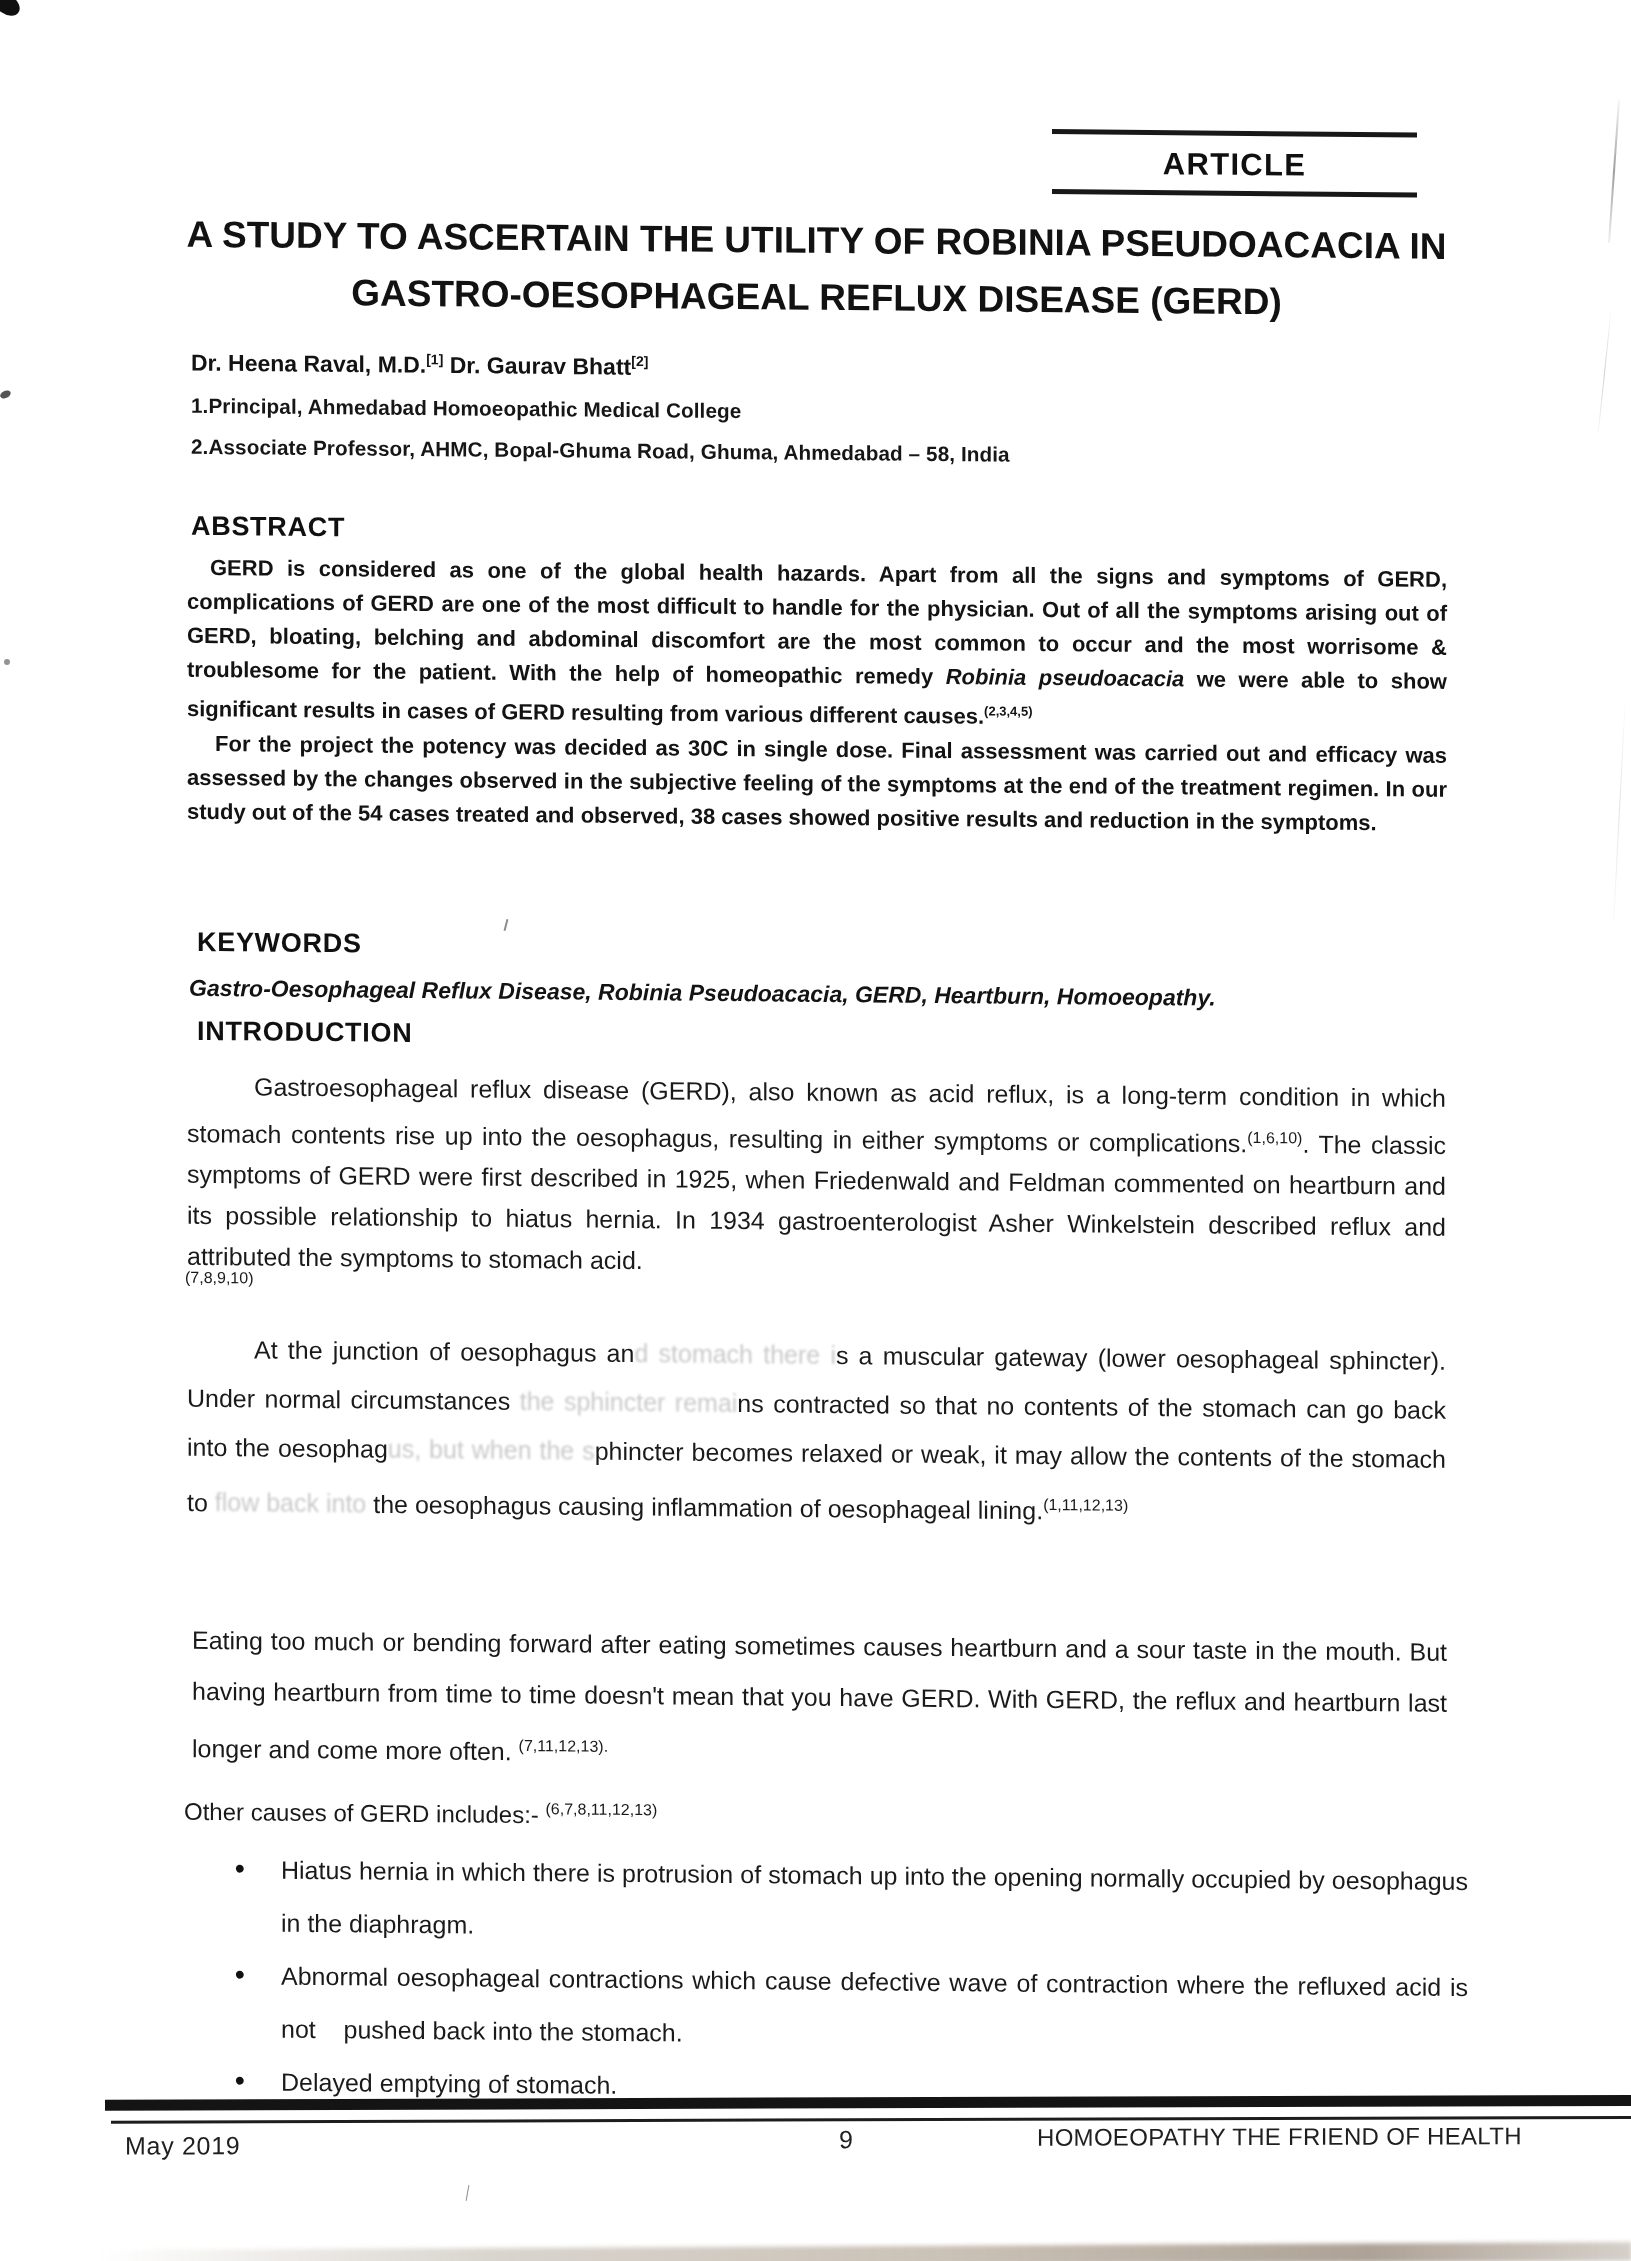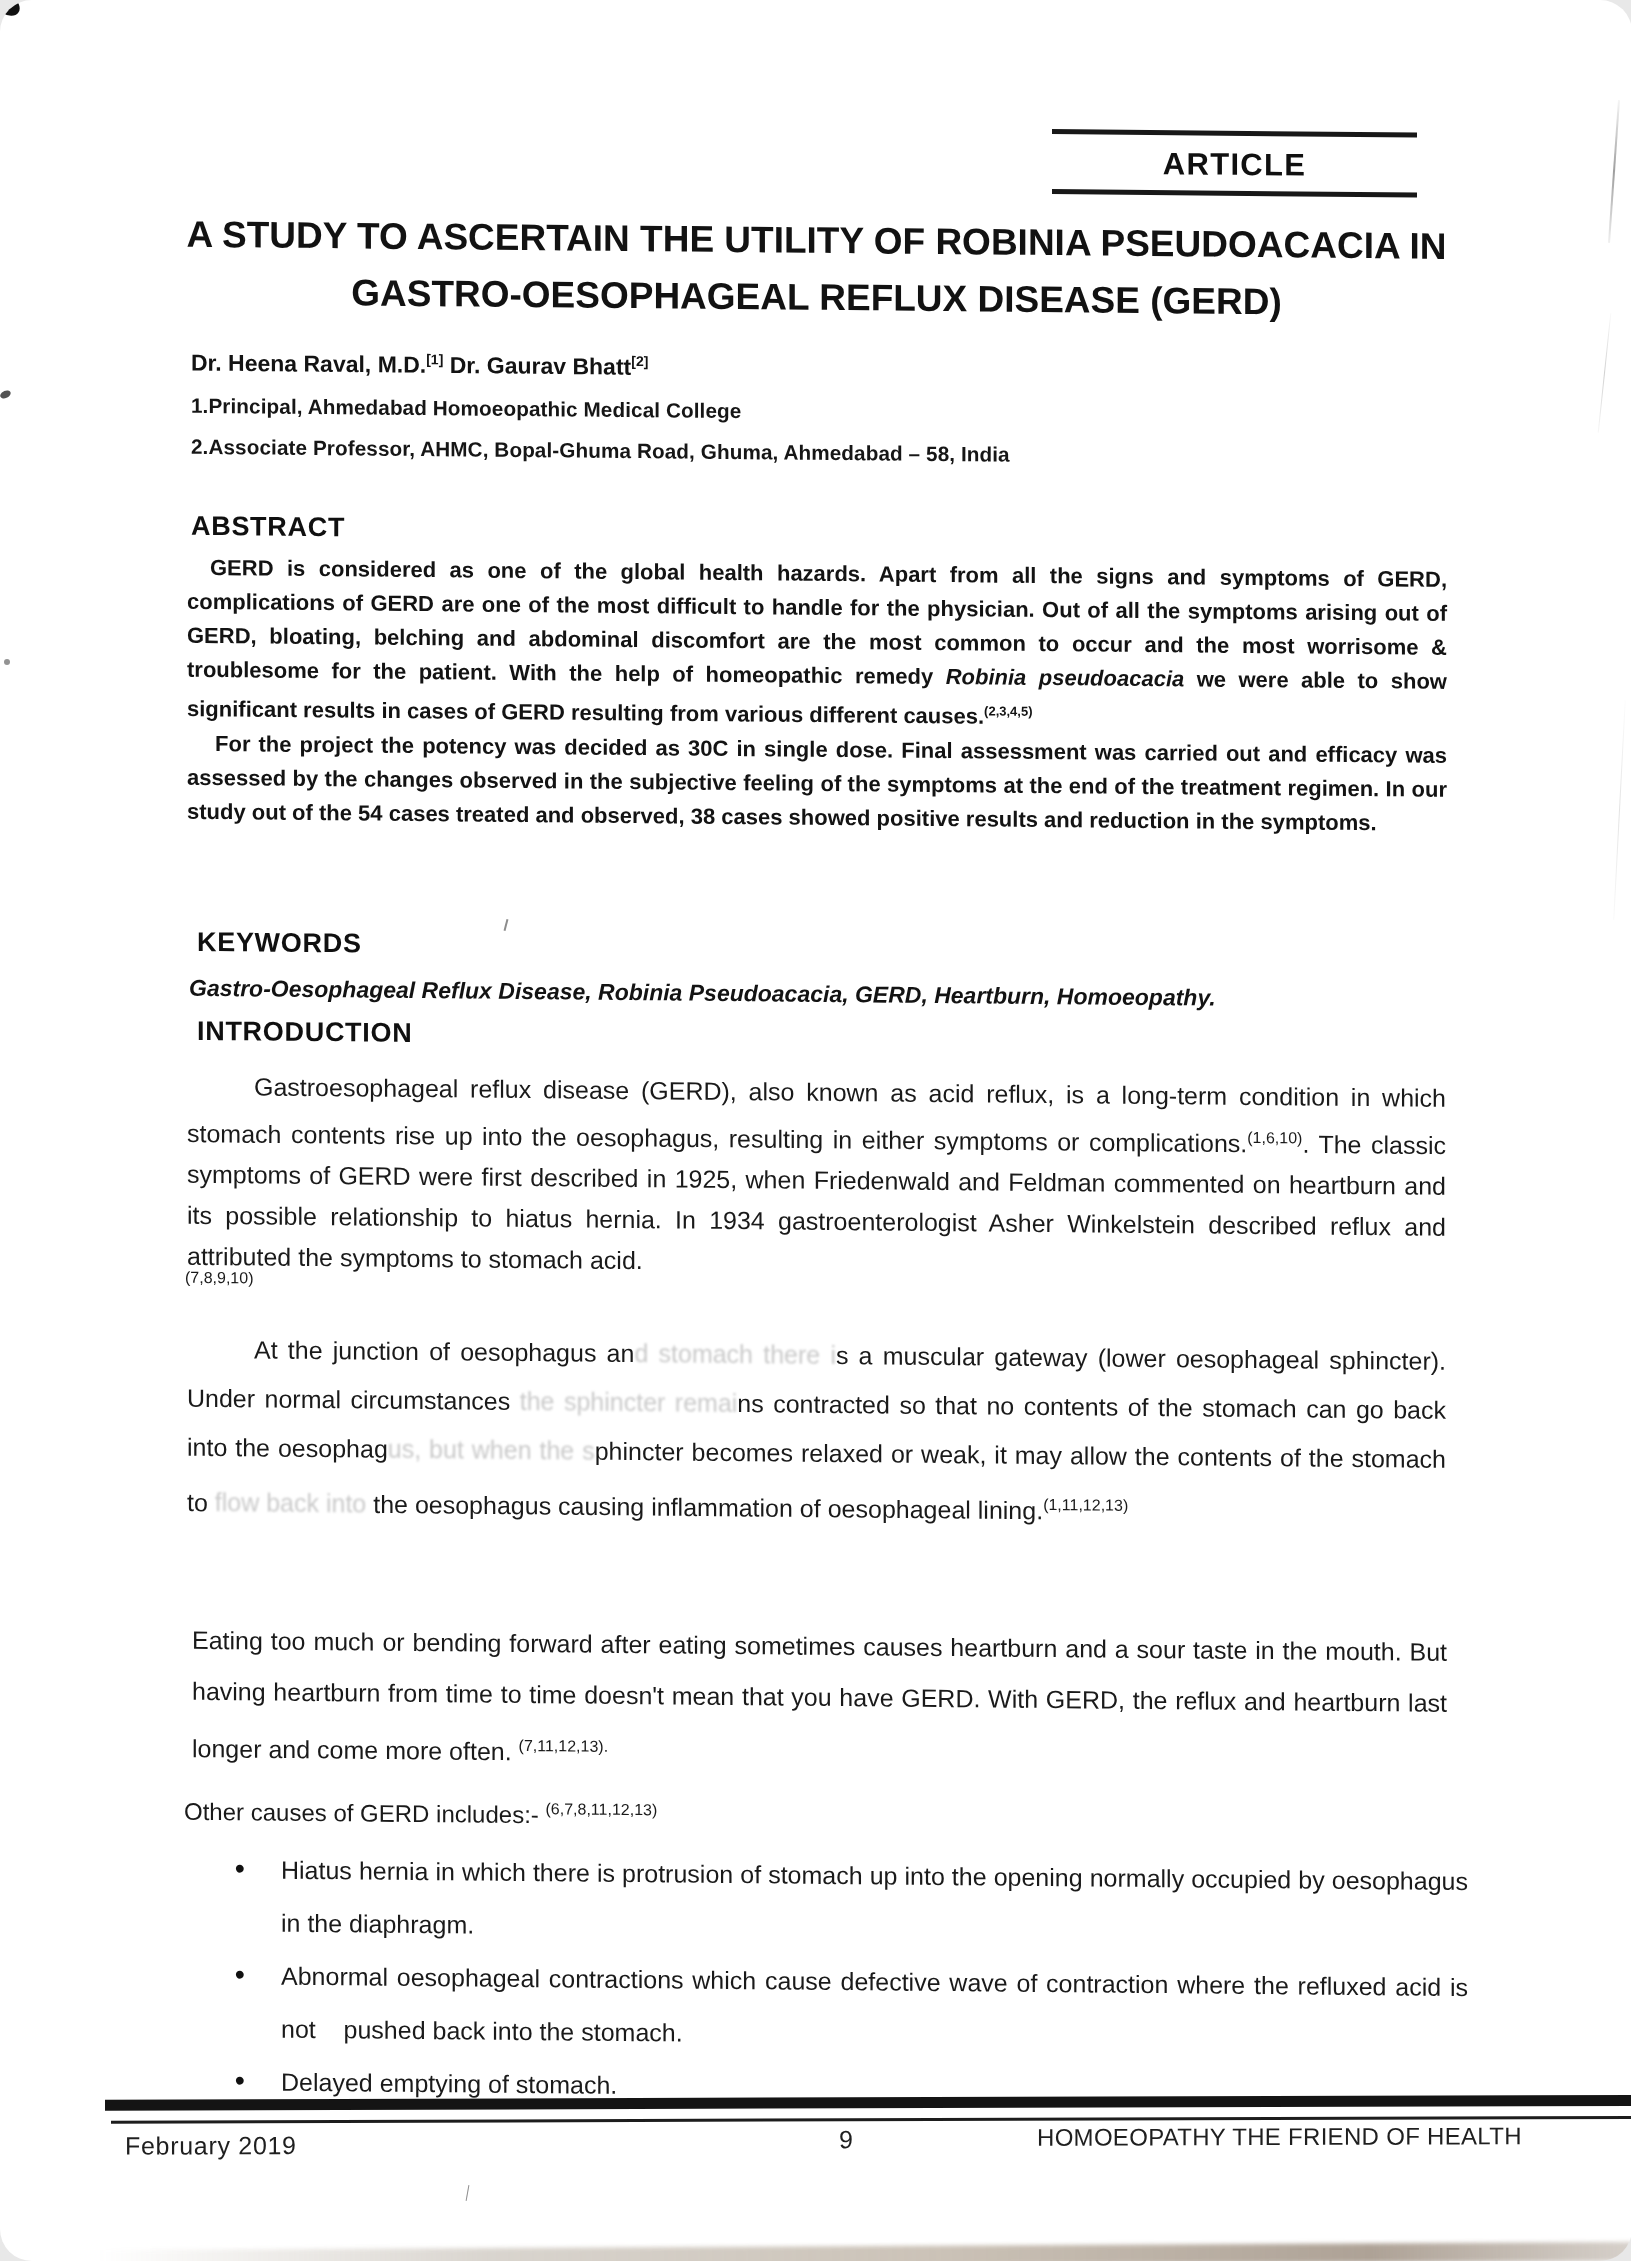--- a/index.html
+++ b/index.html
@@ -1,19 +1,19 @@
 <!DOCTYPE html>
 <html style="font-size:10.7px"><head>
 <meta charset="utf-8">
 <title>Scanned Article Page</title>
 <style>
   html,body{margin:0;padding:0;background:#e8e8e8;}
   .page{
     position:relative; width:1632px; height:2261px; background:#ffffff;
-    overflow:hidden; font-family:"Liberation Sans", sans-serif; color:#161616;border-radius:32px;
+    overflow:hidden; font-family:"Liberation Sans", sans-serif; color:#161616;
   }
   .skew{position:absolute; inset:0; transform:skewY(0.55deg); transform-origin:0 0;}
   .fskew{position:absolute; inset:0; transform:skewY(-0.18deg); transform-origin:0 0;}
 
   
   .article-box{position:absolute; top:119px; left:1052px; width:365px; text-align:center;}
   .article-box .rule{height:5.3px; background:#181818;}
   .article-label{font-size:31px; font-weight:700; letter-spacing:1.3px; padding:10.7px 0 8px; color:#101010;}
 
   
@@ -134,21 +134,21 @@
       <li><span class="dot">•</span><span>Hiatus hernia in which there is protrusion of stomach up into the opening normally occupied by oesophagus in the diaphragm.</span></li>
       <li><span class="dot">•</span><span>Abnormal oesophageal contractions which cause defective wave of contraction where the refluxed acid is not&nbsp;&nbsp;&nbsp; pushed back into the stomach.</span></li>
       <li><span class="dot">•</span><span>Delayed emptying of stomach.</span></li>
     </ul>
 
   </div>
 
   <div class="fskew">
     <div class="bar"></div>
     <div class="bar-thin"></div>
-    <div class="ftext f-date">February 2019</div>
+    <div class="ftext f-date">May 2019</div>
     <div class="ftext f-page">9</div>
     <div class="ftext f-journal">HOMOEOPATHY THE FRIEND OF HEALTH</div>
   </div>
 
   <div class="artifact corner"></div>
   <div class="artifact speck1"></div>
   <div class="artifact speck2"></div>
   <div class="artifact scratch1"></div>
   <div class="artifact scratch2"></div>
   <div class="artifact scratch3"></div>

